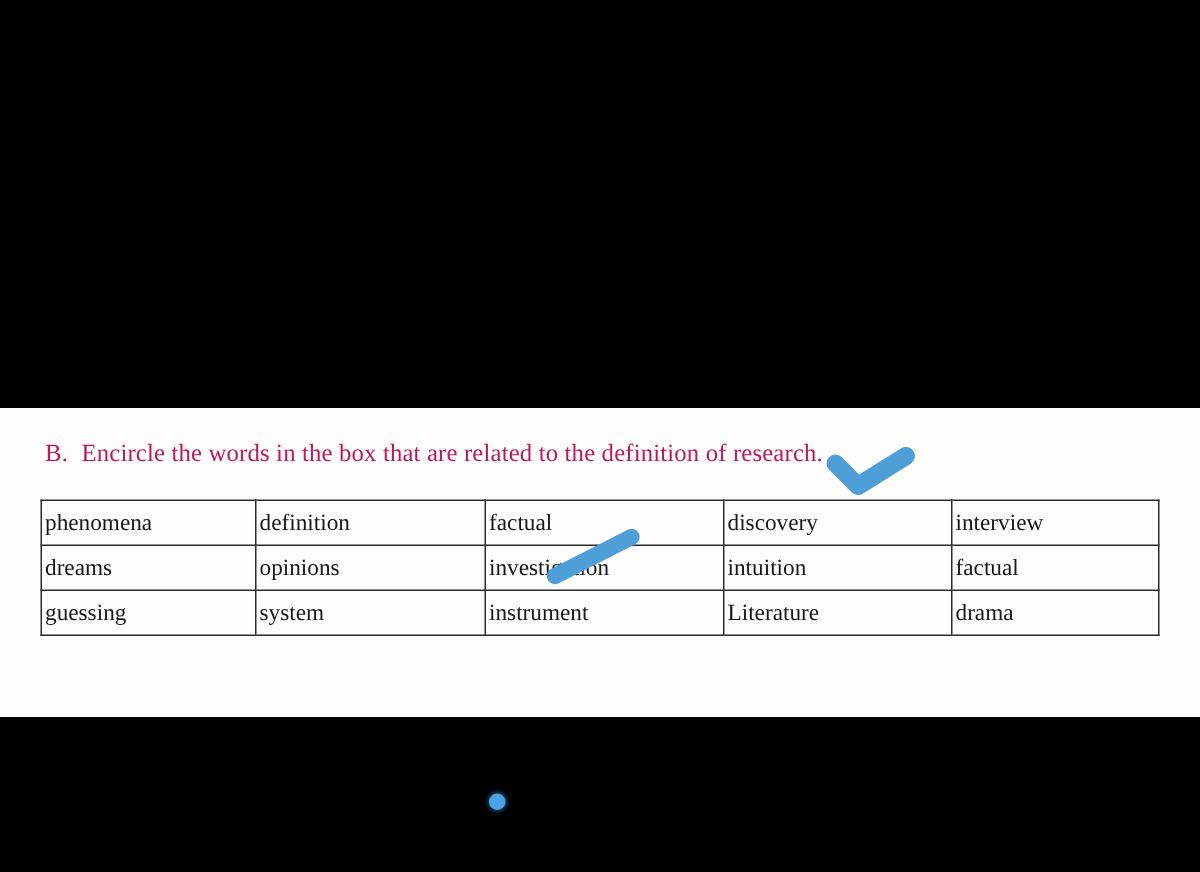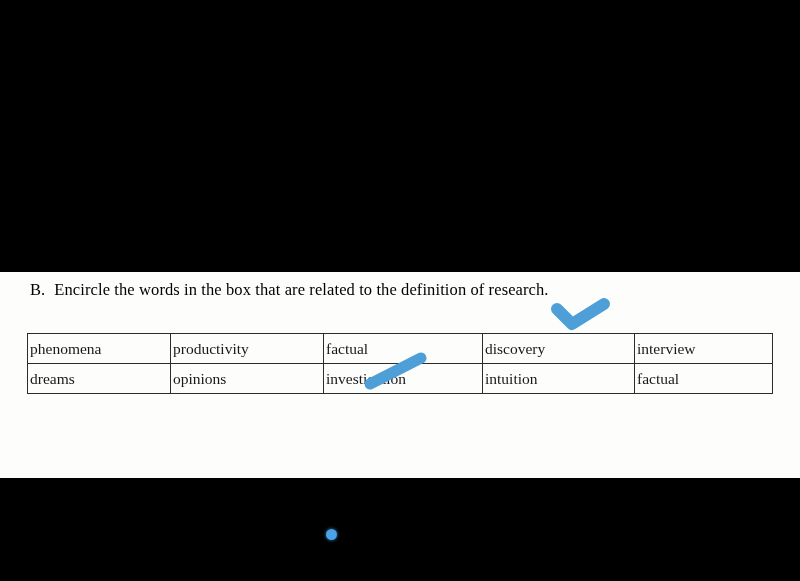--- a/index.html
+++ b/index.html
@@ -25,25 +25,25 @@
     left: 0;
     top: 272px;
     width: 800px;
     height: 206px;
     background: #fdfdfb;
     overflow: hidden;
   }
   #instruction {
     position: absolute;
     left: 30px;
-    top: 8px;
+    top: 20px;
     width: 740px;
     font-size: 16.5px;
     line-height: 1.2;
-    color: #000000;
+    color: #be185d;
     letter-spacing: 0.1px;
     white-space: nowrap;
   }
   #instruction .lbl {
     display: inline-block;
     margin-right: 9px;
   }
   
   #wordbox {
     position: absolute;
@@ -119,31 +119,38 @@
       <colgroup>
         <col class="c0">
           <col class="c1">
           <col class="c2">
           <col class="c3">
           <col class="c4">
       </colgroup>
       <tbody>
         <tr>
           <td>phenomena</td>
-          <td>productivity</td>
+          <td>definition</td>
           <td>factual</td>
           <td>discovery</td>
           <td>interview</td>
         </tr>
         <tr>
           <td>dreams</td>
           <td>opinions</td>
           <td>investigation</td>
           <td>intuition</td>
           <td>factual</td>
+        </tr>
+        <tr>
+          <td>guessing</td>
+          <td>system</td>
+          <td>instrument</td>
+          <td>Literature</td>
+          <td>drama</td>
         </tr>
       </tbody>
     </table>
 
     <div id="clipped-line"></div>
 
     <svg id="marks" viewBox="0 0 800 206" width="800" height="206" xmlns="http://www.w3.org/2000/svg">
       <g>
         <path d="M557 37 L572 52 L604 32" fill="none" stroke="#4e9fd8" stroke-width="12" stroke-linecap="round" stroke-linejoin="round"></path>
       </g>

